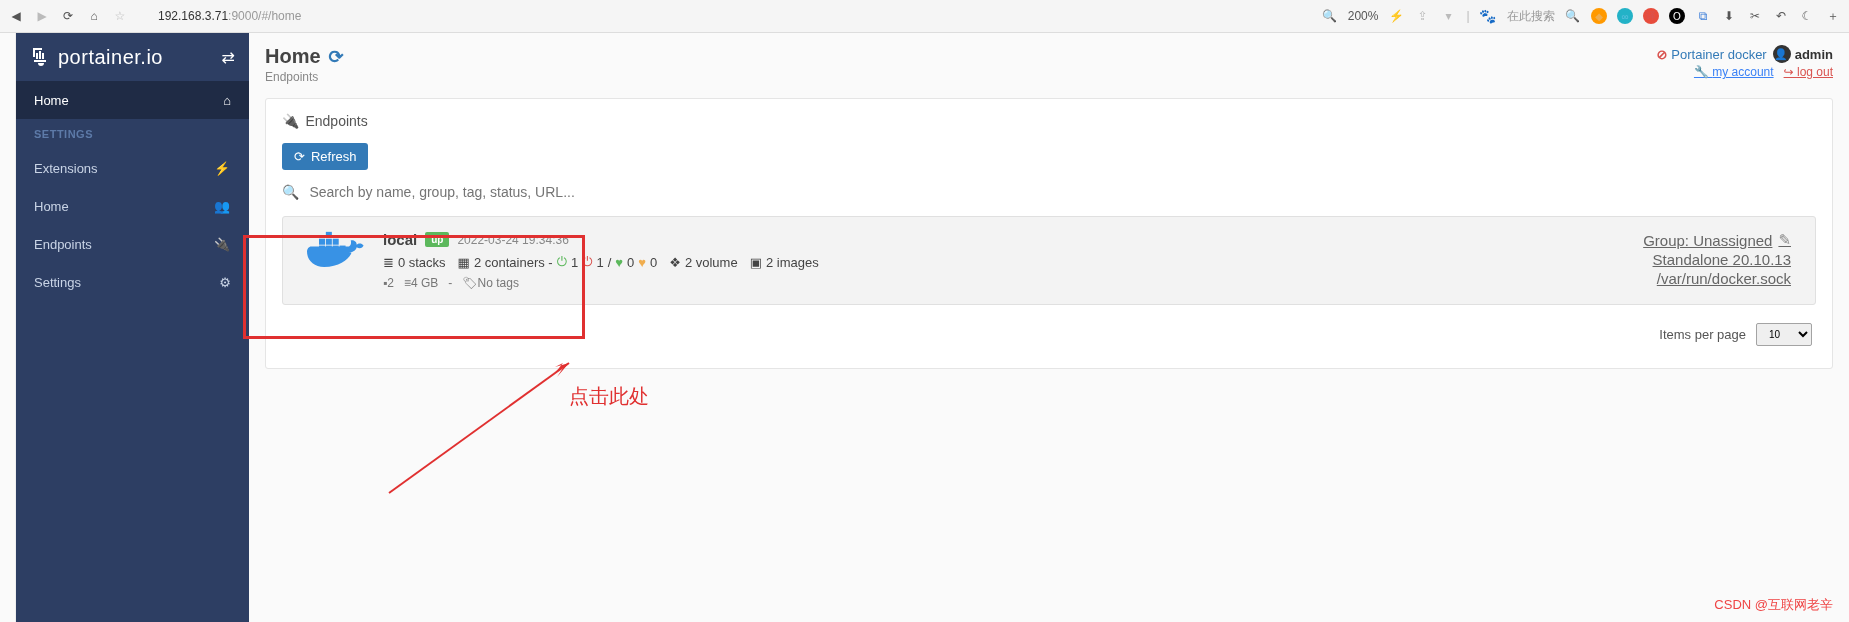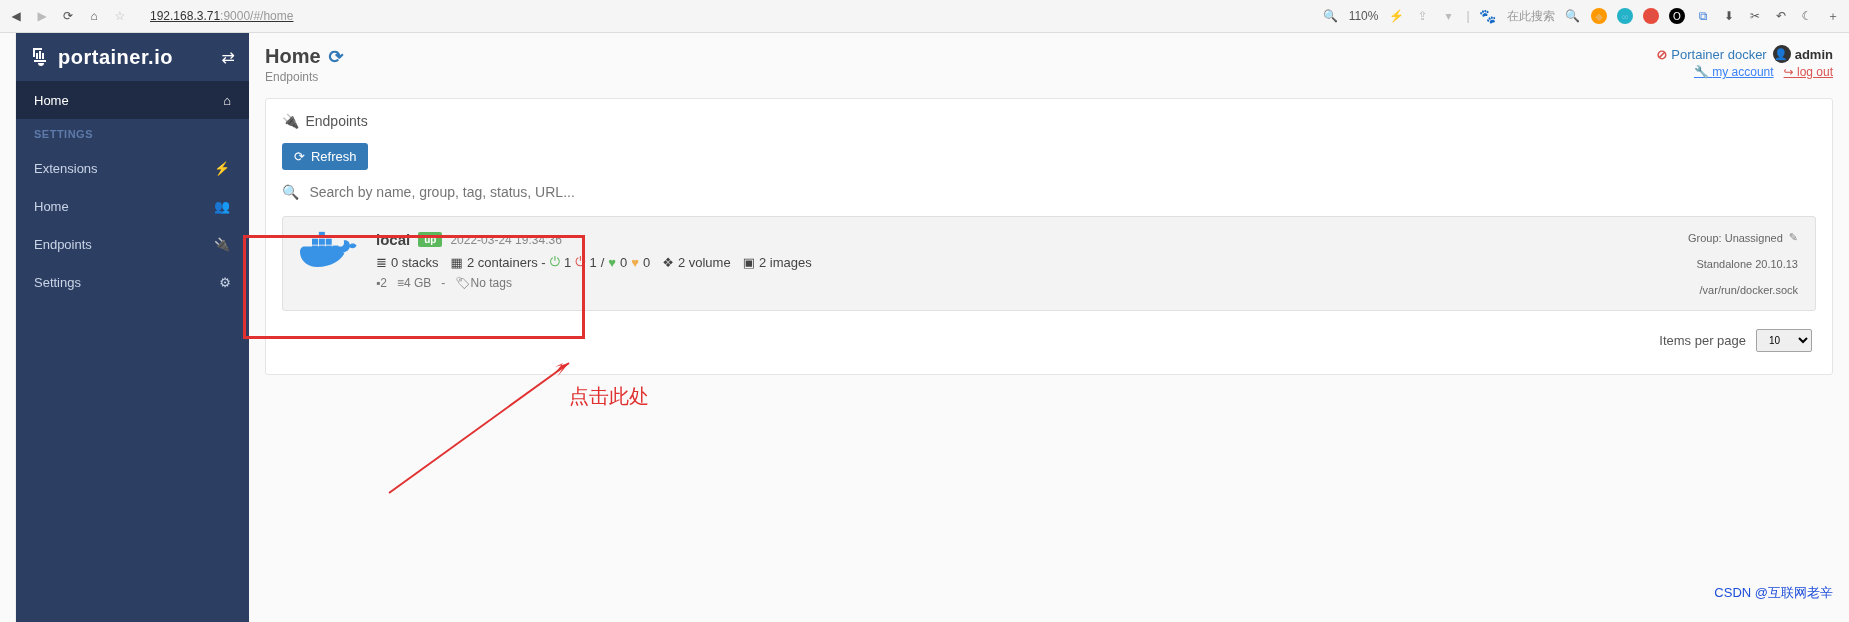--- a/index.html
+++ b/index.html
@@ -1,33 +1,33 @@
 <!DOCTYPE html>
 <html><head>
 <meta charset="utf-8">
 <style>
 * { margin:0; padding:0; box-sizing:border-box; font-family:Arial,sans-serif; }
 body { background:#fff; width:1849px; height:622px; overflow:hidden; position:relative; }
 
 
 .browser-bar { height:33px; background:#f5f5f5; display:flex; align-items:center; padding:0 8px; gap:10px; font-size:12px; border-bottom:1px solid #ddd; }
 .browser-bar .icon { width:16px; height:16px; display:inline-flex; align-items:center; justify-content:center; color:#555; cursor:pointer; }
-.url-box { flex:0 0 auto; color:#333; margin-left:12px;text-decoration:underline; }
+.url-box { flex:0 0 auto; color:#333; margin-left:20px; }
 .url-box .dim { color:#999; }
 .toolbar-right { margin-left:auto; display:flex; align-items:center; gap:10px; color:#555; }
 .search-ph { color:#999; font-size:12px; }
 .circ { width:16px; height:16px; border-radius:50%; display:inline-flex; align-items:center; justify-content:center; font-size:10px; color:#fff; }
 .circ.orange{background:#f90;} .circ.teal{background:#23b2c7;} .circ.red{background:#e74c3c;} .circ.black{background:#000;}
 
 
 .app { display:flex; height:589px; }
 .left-gutter { width:16px; background:#fafafa; border-right:1px solid #eee; }
 .sidebar { width:233px; background:#2d3e63; color:#fff; display:flex; flex-direction:column; }
 .logo { height:48px; display:flex; align-items:center; justify-content:space-between; padding:0 14px; background:#2d3e63; }
-.logo-text { font-size:20px; font-weight:700; letter-spacing:0.5px; display:flex; align-items:center; gap:4px; }
+.logo-text { font-size:20px; font-weight:400; letter-spacing:0.5px; display:flex; align-items:center; gap:4px; }
 .logo-toggle { color:#fff; font-size:16px; }
 .nav-item { height:38px; display:flex; align-items:center; justify-content:space-between; padding:0 18px; color:#c9d4e6; font-size:13px; cursor:pointer; }
 .nav-item.active { background:#1f2b45; color:#fff; }
 .nav-section { height:30px; padding:0 18px; display:flex; align-items:center; color:#5d7aa8; font-size:11px; font-weight:bold; letter-spacing:0.5px; }
 .nav-icon { font-size:13px; }
 
 
 .main { flex:1; background:#fafafa; padding:12px 16px 0 16px; position:relative; }
 .page-header { display:flex; justify-content:space-between; align-items:flex-start; margin-bottom:14px; }
 .page-title-wrap { display:flex; flex-direction:column; gap:2px; }
@@ -45,63 +45,63 @@
 .user-badge .uicon { width:18px; height:18px; border-radius:50%; background:#333; color:#fff; display:inline-flex; align-items:center; justify-content:center; font-size:11px; }
 
 
 .panel { background:#fff; border:1px solid #e5e5e5; border-radius:3px; padding:14px 16px; }
 .panel-title { font-size:14px; color:#555; display:flex; align-items:center; gap:6px; margin-bottom:14px; }
 .btn-refresh { background:#337ab7; color:#fff; border:none; border-radius:3px; padding:6px 12px; font-size:13px; display:inline-flex; align-items:center; gap:6px; cursor:pointer; margin-bottom:14px; }
 .searchbar { display:flex; align-items:center; gap:10px; color:#888; font-size:14px; margin-bottom:16px; }
 .searchbar input { border:none; outline:none; font-size:14px; color:#555; width:100%; }
 
 
-.endpoint { background:#f3f3f3; border:1px solid #e0e0e0; border-radius:3px; padding:14px 17px; display:flex; gap:16px; cursor:pointer; }
+.endpoint { background:#f3f3f3; border:1px solid #e0e0e0; border-radius:3px; padding:14px 24px; display:flex; gap:16px; cursor:pointer; }
 .docker-logo { width:60px; height:48px; flex-shrink:0; }
 .ep-body { flex:1; display:flex; flex-direction:column; gap:6px; font-size:13px; color:#555; }
 .ep-line1 { display:flex; align-items:center; gap:8px; }
 .ep-name { font-size:15px; font-weight:600; color:#444; }
 .badge-up { background:#5cb85c; color:#fff; font-size:10px; font-weight:bold; padding:2px 6px; border-radius:2px; }
 .ep-ts { color:#888; font-size:12px; }
 .ep-line2 { display:flex; align-items:center; gap:12px; flex-wrap:wrap; font-size:13px; color:#444; }
 .ep-line2 .seg { display:inline-flex; align-items:center; gap:4px; }
 .green{color:#5cb85c;} .red{color:#d9534f;} .teal{color:#5bc0de;} .orange{color:#f0ad4e;}
 .ep-line3 { display:flex; align-items:center; gap:10px; color:#777; font-size:12px; }
-.ep-right { text-align:right; font-size:11px; color:#666; display:flex; flex-direction:column; gap:14px; align-items:flex-end; }
+.ep-right { text-align:right; font-size:15px; color:#666; display:flex; flex-direction:column; gap:2px; align-items:flex-end;text-decoration:underline; }
 .ep-right .grp { display:flex; align-items:center; gap:6px; }
 .pencil { color:#888; cursor:pointer; }
 
 
 .highlight-box { position:absolute; border:3px solid #e03030; pointer-events:none; }
 .annotation-text { position:absolute; color:#e03030; font-size:20px; font-weight:500; }
 .annotation-arrow { position:absolute; color:#e03030; }
 
 
 .pager { display:flex; justify-content:flex-end; align-items:center; gap:10px; padding:18px 4px 8px; font-size:13px; color:#555; }
 .pager select { padding:4px 8px; border:1px solid #a3a3a3; border-radius:2px; font-size:10px; width:56px; }
 
-.watermark { position:absolute; bottom:20px; right:16px; color:#1d4ed8; font-size:13px; }
+.watermark { position:absolute; bottom:8px; right:16px; color:#ef4444; font-size:13px; }
 
 svg { display:block; }
 </style>
 </head>
 <body>
 
 <div class="browser-bar">
   <span class="icon">◀</span>
   <span class="icon" style="color:#bbb;">▶</span>
   <span class="icon">⟳</span>
   <span class="icon">⌂</span>
   <span class="icon" style="color:#bbb;">☆</span>
   <span class="url-box">
     <span>192.168.3.71</span><span class="dim">:9000/#/home</span>
   </span>
   <div class="toolbar-right">
     <span style="font-size:12px;">🔍</span>
-    <span>110%</span>
+    <span>200%</span>
     <span class="icon" style="color:#bbb;">⚡</span>
     <span class="icon" style="color:#bbb;">⇪</span>
     <span class="icon" style="color:#bbb;">▾</span>
     <span style="color:#bbb;">|</span>
     <span style="color:#3b7dd8;font-size:14px;">🐾</span>
     <span class="search-ph">在此搜索</span>
     <span class="icon">🔍</span>
     <span class="circ orange">◆</span>
     <span class="circ teal">∞</span>
     <span class="circ red">译</span>

